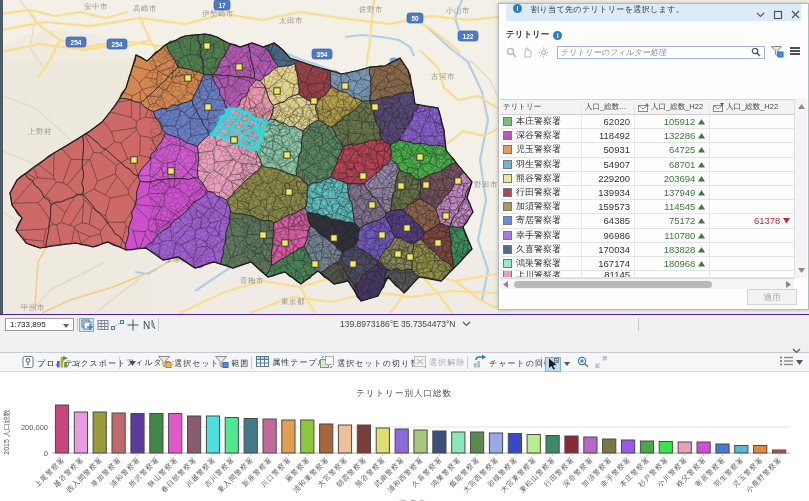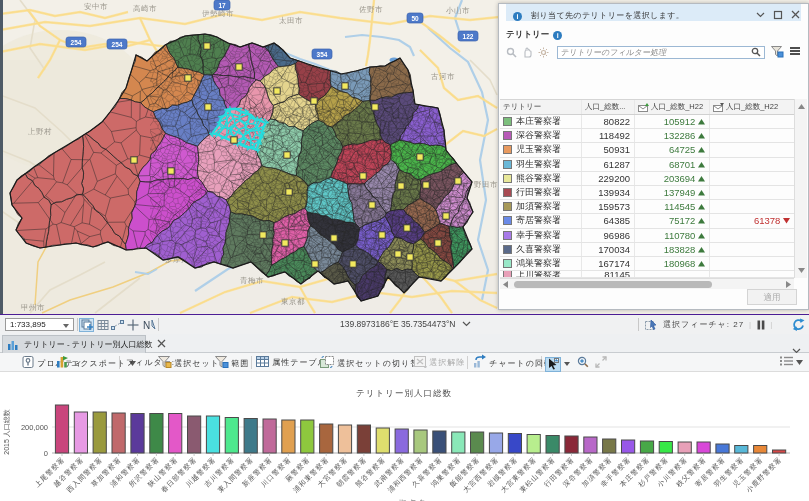--- a/index.html
+++ b/index.html
@@ -1,19 +1,19 @@
 <!DOCTYPE html>
 <html><head><meta charset="utf-8"><style>*{margin:0;padding:0;box-sizing:border-box}
 body{width:809px;height:501px;overflow:hidden;font-family:"Liberation Sans",sans-serif;background:#fff;position:relative}
 #map{position:absolute;left:0;top:0;width:809px;height:314px;overflow:hidden}
 #ledge{position:absolute;left:0;top:0;width:3px;height:314px;background:#4e5a66;z-index:5}
 #panel{position:absolute;left:498px;top:3px;width:311px;height:307px;background:#fdfdfd;border:1px solid #b5bac0;box-shadow:0 0 4px rgba(0,0,0,.25);z-index:6;font-size:8px;color:#333}
 .ptitle{height:21px;line-height:21px;padding-left:8px;font-size:10px;color:#222}
 .pbtns{position:absolute;right:8px;top:0;height:21px;display:flex;align-items:center;gap:9px}
-.infobar{margin:0 7px;height:17px;background:#dcebf8;display:flex;align-items:flex-end}
+.infobar{margin:0 7px;height:17px;background:#dcebf8;display:flex;align-items:flex-start}
 .iinfo{width:9px;height:9px;border-radius:50%;background:#2d7cc0;color:#fff;font-size:7px;line-height:9px;text-align:center;font-weight:bold;display:inline-block;flex:none}
 .infobar .iinfo{margin:0 9px 0 7px}
 .infotext{font-size:8px;color:#333;letter-spacing:0.4px}
 .selrow{padding:7px 7px 0 7px;font-weight:bold;font-size:8.5px;display:flex;align-items:center}
 .terrhd{padding:8px 7px 0 7px;font-weight:bold;font-size:8.5px;display:flex;align-items:center;gap:4px}
 .srch{margin:4px 7px 0 7px;height:14px;display:flex;align-items:center}
 .srch>svg{margin-right:5px}
 .sbox{flex:1;height:13px;border:1px solid #9cb8d4;background:#fff;display:flex;align-items:center;padding:0 3px;margin-left:3px;position:relative}
 .ph{transform:skewX(-10deg);color:#8a8a8a;font-size:8px;flex:1}
 .tbl{position:absolute;left:1px;top:95px;right:14px;height:179px;overflow:hidden;border-top:1px solid #d5d5d5}
@@ -307,21 +307,21 @@
             <rect x="0.5" y="2.5" width="9" height="6" fill="#fff" stroke="#8a8a8a"></rect>
             <path d="M0.5 2.5 L5 6 L9.5 2.5" fill="none" stroke="#8a8a8a"></path>
             <polygon points="7,0 11,0 9,3" fill="#555"></polygon>
           </svg>人口_総数_H22</div>
       </div>
       <div class="trow">
         <div class="c1">
           <span class="sw" style="background:#7cbf7c"></span>
           <span class="nm">本庄警察署</span>
         </div>
-        <div class="c2">80822</div>
+        <div class="c2">62020</div>
         <div class="c3">
           <span class="grn">105912 <svg width="7" height="7">
               <polygon points="0,6.5 7,6.5 3.5,1" fill="#3d7a3d"></polygon>
             </svg></span>
         </div>
         <div class="c4"></div>
       </div>
       <div class="trow">
         <div class="c1">
           <span class="sw" style="background:#b85ab8"></span>
@@ -346,21 +346,21 @@
               <polygon points="0,6.5 7,6.5 3.5,1" fill="#3d7a3d"></polygon>
             </svg></span>
         </div>
         <div class="c4"></div>
       </div>
       <div class="trow">
         <div class="c1">
           <span class="sw" style="background:#6ab8d8"></span>
           <span class="nm">羽生警察署</span>
         </div>
-        <div class="c2">61287</div>
+        <div class="c2">54907</div>
         <div class="c3">
           <span class="grn">68701 <svg width="7" height="7">
               <polygon points="0,6.5 7,6.5 3.5,1" fill="#3d7a3d"></polygon>
             </svg></span>
         </div>
         <div class="c4"></div>
       </div>
       <div class="trow">
         <div class="c1">
           <span class="sw" style="background:#e8e89a"></span>
@@ -528,50 +528,22 @@
       <svg width="14" height="12">
         <text x="1" y="10" font-size="10" fill="#3a4a5a" font-family="Liberation Sans">N</text>
         <polygon points="10,1 13,10 10,7" fill="none" stroke="#5a7a9a"></polygon>
       </svg>
     </div>
     <div class="sbsep" style="left:158px"></div>
     <div id="coords">139.8973186°E 35.7354473°N <svg width="9" height="6">
         <polyline points="1,1 4.5,4.5 8,1" fill="none" stroke="#555" stroke-width="1.2"></polyline>
       </svg></div>
     <div class="sbsep" style="left:638px"></div>
-    <div id="selfeat">
-      <svg width="13" height="11" style="vertical-align:-2px">
-        <rect x="0.5" y="2.5" width="8" height="8" fill="none" stroke="#8a9aaa" stroke-dasharray="2,1"></rect>
-        <polygon points="6,1 11,6 8.5,6.5 10,10 8.5,10.5 7,7 5.5,8.5" fill="#4a78b8" stroke="#2a58a0" stroke-width="0.6"></polygon>
-      </svg>
-      <span>選択フィーチャ: 27</span>
-      <span style="color:#c8c8c8">|</span>
-      <svg width="8" height="10" style="vertical-align:-1px">
-        <rect x="0.5" y="0.5" width="2.6" height="9" fill="#4a4a4a"></rect>
-        <rect x="4.8" y="0.5" width="2.6" height="9" fill="#4a4a4a"></rect>
-      </svg>
-      <span style="color:#c8c8c8">|</span>
-      <svg width="13" height="13" style="vertical-align:-2px;margin-left:14px">
-        <path d="M11 7.5 A4.5 4.5 0 1 1 9.5 3.2" fill="none" stroke="#2d8cd0" stroke-width="1.8"></path>
-        <polygon points="8,0.5 12.5,2.3 8.5,5" fill="#2d8cd0"></polygon>
-        <polygon points="5,13 0.8,11 4.6,8.4" fill="#2d8cd0"></polygon>
-      </svg>
-    </div>
   </div>
 <div id="tabbar">
-    <div class="tab"><svg width="11" height="11" style="margin:0 5px 0 5px;flex:none">
-        <rect x="0" y="5" width="2.5" height="6" fill="#2d7cc0"></rect>
-        <rect x="3.5" y="2" width="2.5" height="9" fill="#5aa0d8"></rect>
-        <rect x="7" y="6" width="2.5" height="5" fill="#2d7cc0"></rect>
-      </svg>テリトリー - テリトリー別人口総数<span class="tabx"><svg width="9" height="9">
-          <g stroke="#555" stroke-width="1.2">
-            <line x1="1" y1="1" x2="8" y2="8"></line>
-            <line x1="8" y1="1" x2="1" y2="8"></line>
-          </g>
-        </svg></span></div>
     <span style="position:absolute;right:8px;top:6px"><svg width="9" height="6">
         <polyline points="1,1 4.5,4.5 8,1" fill="none" stroke="#555" stroke-width="1.2"></polyline>
       </svg></span>
   </div>
 <div id="toolbar">
     <div class="ti" style="left:22px"><svg width="12" height="12" style="vertical-align:-2px">
         <rect x="1" y="0.5" width="10" height="11" rx="1.5" fill="#fff" stroke="#6a7a8a"></rect>
         <circle cx="6" cy="4.5" r="1.8" fill="none" stroke="#6a7a8a" stroke-width="1.2"></circle>
         <line x1="6" y1="6.5" x2="6" y2="9.5" stroke="#6a7a8a" stroke-width="1.4"></line>
       </svg> プロパティ</div>

